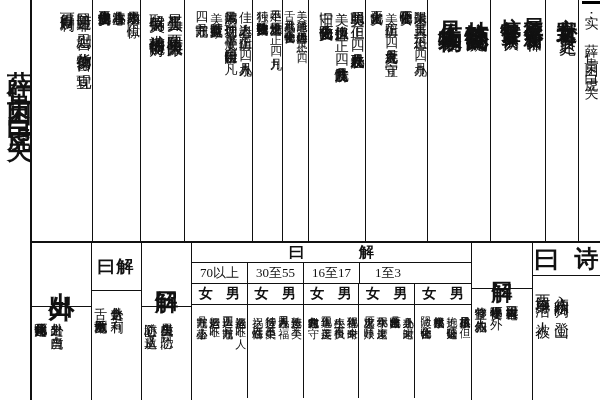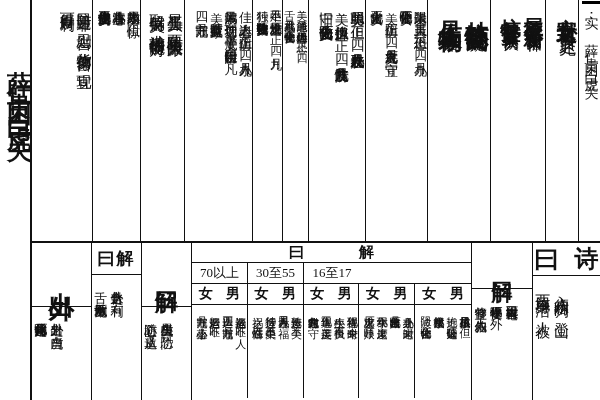--- a/index.html
+++ b/index.html
@@ -32,21 +32,21 @@
   .bottom{position:absolute;top:243px;left:0;width:568px;height:157px;display:flex;overflow:hidden;}
   .bcol{box-sizing:border-box;border-right:1.5px solid #111;overflow:hidden;}
   .bc-chuwai{width:60px}.bc-hehuo{width:50px}.bc-jiel{width:50px}.bc-age{width:280px}
   .bc-jier{width:61px}.bc-shi{width:67px;border-right:none;}
   .bhead{border-bottom:1.5px solid #111;display:flex;align-items:center;justify-content:center;box-sizing:border-box;}
   .h65{height:64px}.h47{height:46px}.h34{height:33px}
   .vstack{writing-mode:vertical-rl;font-weight:bold;}
   .bc-chuwai .vstack{font-size:26px;letter-spacing:3px;}
   .bc-jiel .vstack{font-size:23px;letter-spacing:2px;}
   .bc-jier .vstack{font-size:21px;letter-spacing:1px;font-weight:900;}
-  .bhead2{height:32px;border-bottom:1.5px solid #111;display:flex;align-items:center;justify-content:center;
+  .bhead2{height:48px;border-bottom:1.5px solid #111;display:flex;align-items:center;justify-content:center;
           font-size:17px;font-weight:bold;letter-spacing:2px;box-sizing:border-box;}
   .bbody{writing-mode:vertical-rl;overflow:hidden;padding-top:6px;box-sizing:border-box;}
   .bc-chuwai .bbody,.bc-hehuo .bbody,.bc-jiel .bbody{font-size:13px;height:92px;}
   .bc-jier .bbody{font-size:12.5px;height:110px;padding-top:8px;}
   .bc-shi .bbody{font-size:15px;letter-spacing:2px;height:123px;padding-top:7px;}
   .bline{line-height:1.25;}
   
   .merged{height:20px;border-bottom:1.5px solid #111;display:flex;justify-content:center;gap:55px;
           font-size:15px;font-weight:bold;line-height:19px;box-sizing:border-box;}
   .ranges,.sexes{display:flex;border-bottom:1.5px solid #111;box-sizing:border-box;}
@@ -173,20 +173,21 @@
 
       <div class="bcol bc-age">
         <div class="merged">
           <span>曰</span>
           <span>解</span>
         </div>
         <div class="ranges">
           <div class="range">70以上</div>
           <div class="range">30至55</div>
           <div class="range">16至17</div>
+          <div class="range">1至3</div>
         </div>
         <div class="sexes">
           <div class="sexcell">
               <span>女</span>
               <span>男</span>
             </div>
           <div class="sexcell">
               <span>女</span>
               <span>男</span>
             </div>

